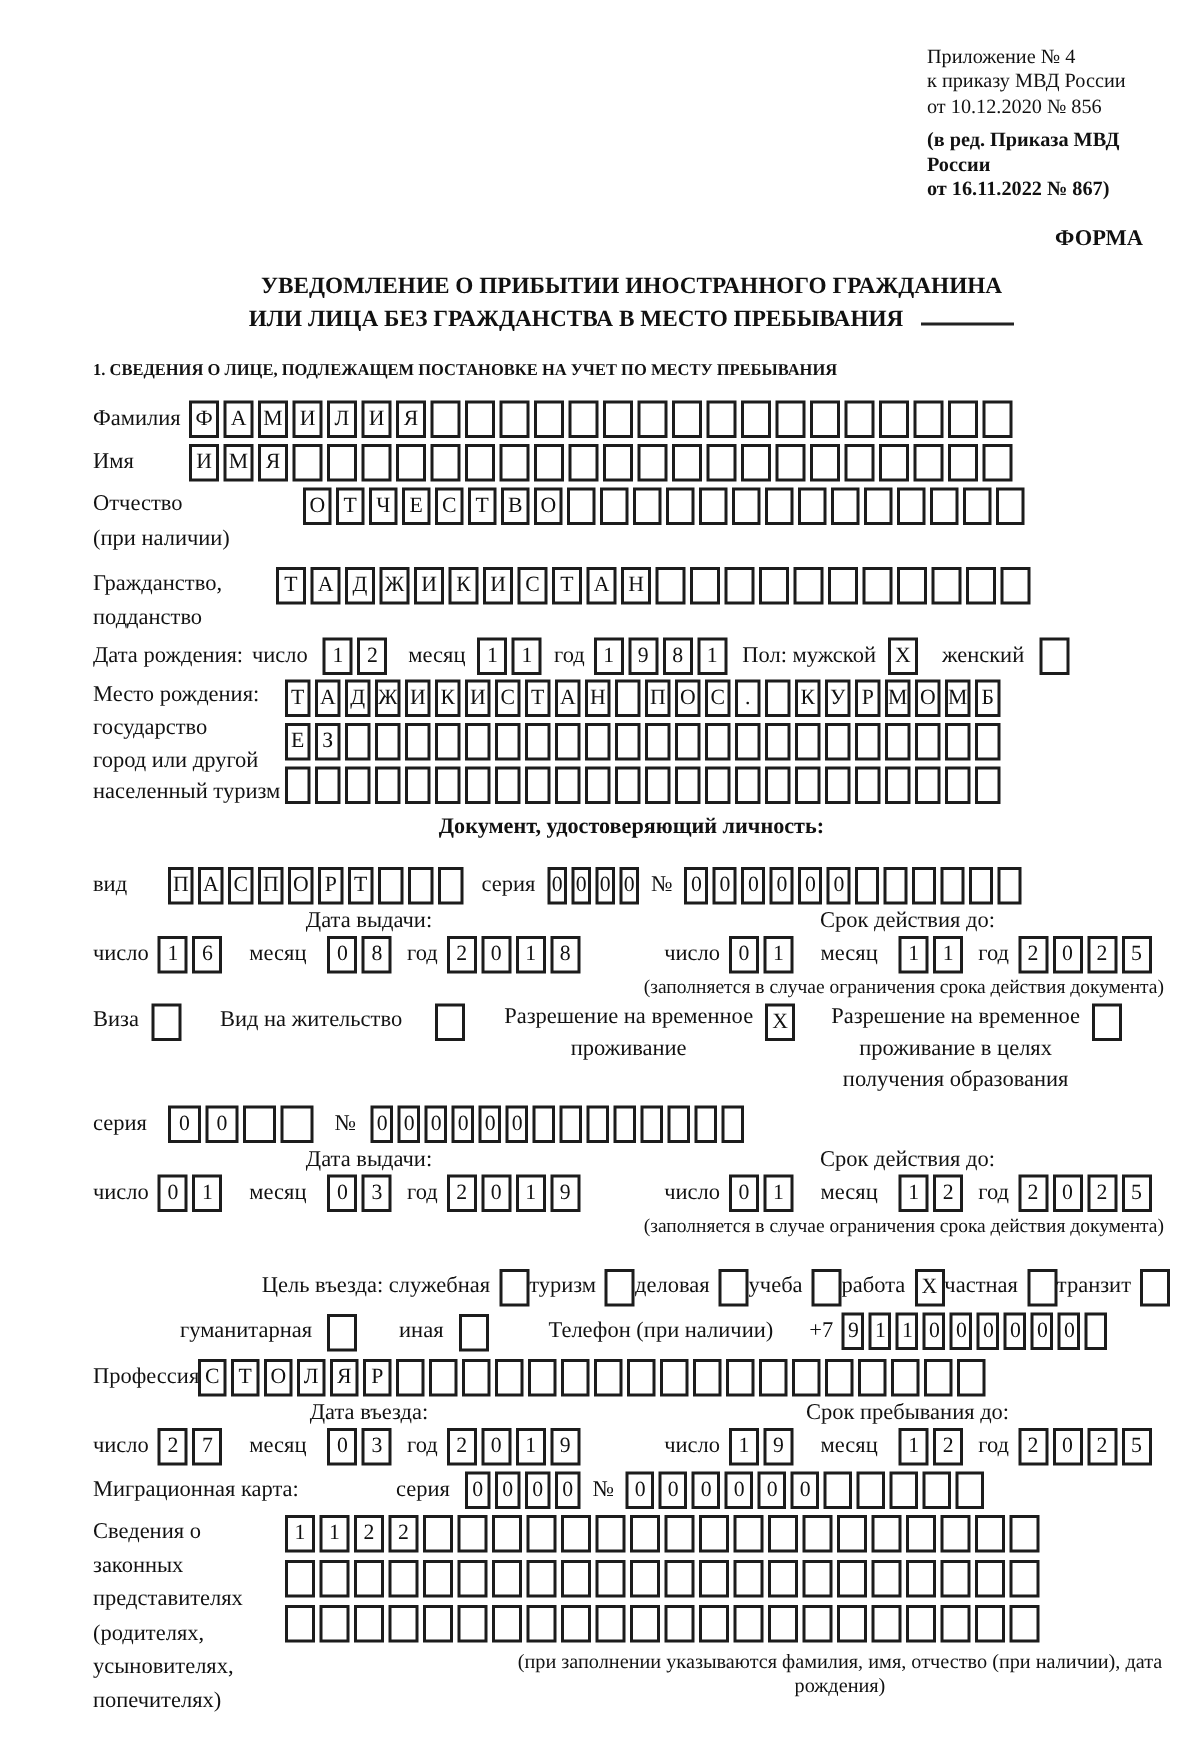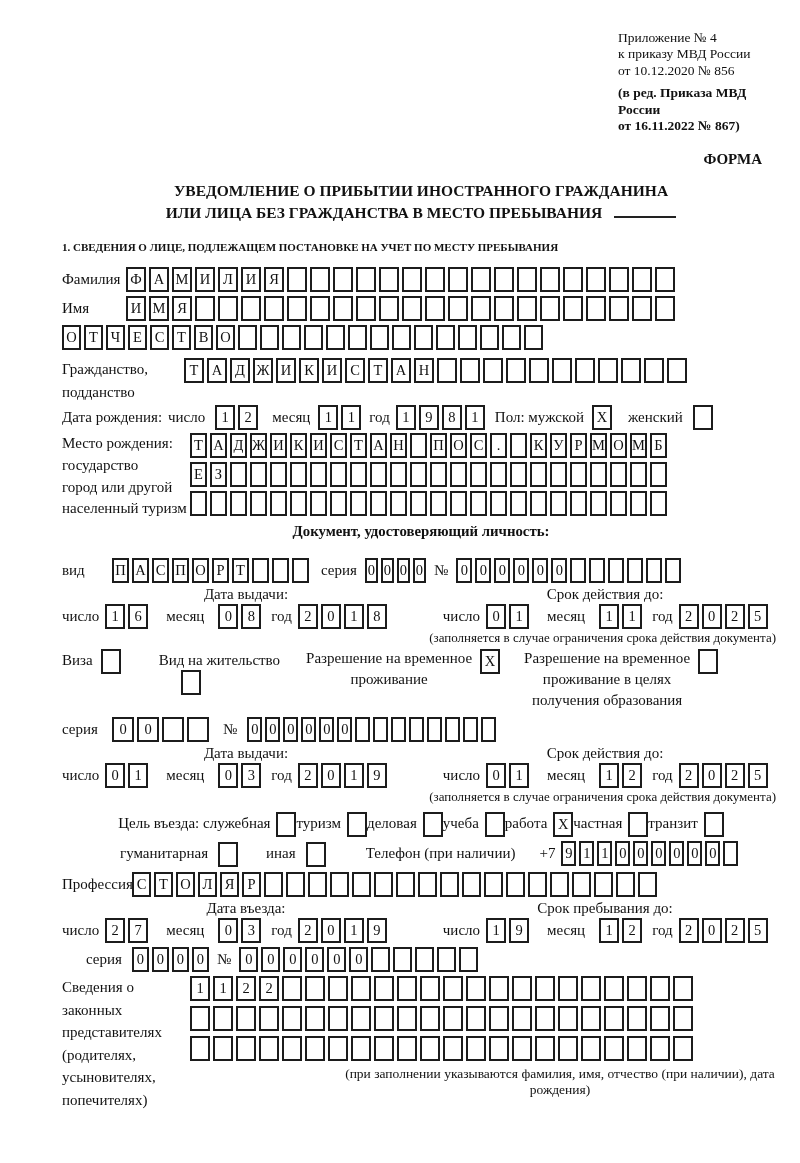--- a/index.html
+++ b/index.html
@@ -54,21 +54,21 @@
   .dright { margin-left:46px; }
   .dnote { text-align:right; font-size:13px; margin-top:1px; padding-right:4px; }
 
   .para { margin-top:6px; line-height:1.5; }
 
   .visa-row { margin-top:2px; }
   .pair { display:flex; align-items:flex-start; }
   .pair .cg { margin-left:8px; margin-top:1px; }
   .center-stack { text-align:center; line-height:1.4; }
 
-  .purpose-row { display:flex; justify-content:center; margin-top:6px; padding-right:0; }
+  .purpose-row { display:flex; justify-content:flex-end; margin-top:20px; padding-right:0; }
   .purpose-row .pair .cg { margin-left:6px; }
 
   .hum-row { margin-top:4px; margin-left:58px; }
   .hum-row .pair .cg { margin-left:10px; }
 
   .reps { margin-top:4px; }
   .reps-cells .cg { margin-bottom:5px; display:flex; }
   .reps-note { font-size:13.5px; margin-top:2px; text-align:center; padding-left:150px; }
 </style>
 </head>
@@ -151,20 +151,24 @@
         <span class="cell"></span>
         <span class="cell"></span>
         <span class="cell"></span>
         <span class="cell"></span>
         <span class="cell"></span>
         <span class="cell"></span>
       </div>
   </div>
 
   <div class="row">
+    <div class="stack-lbl two-line" style="width:140px;">
+      <div>Отчество</div>
+      <div>(при наличии)</div>
+    </div>
     <div class="cg c26">
         <span class="cell">О</span>
         <span class="cell">Т</span>
         <span class="cell">Ч</span>
         <span class="cell">Е</span>
         <span class="cell">С</span>
         <span class="cell">Т</span>
         <span class="cell">В</span>
         <span class="cell">О</span>
         <span class="cell"></span>
@@ -422,21 +426,21 @@
   </div>
 
 
   <div class="row visa-row">
     <div class="pair">
       <span class="inl">Виза</span>
       <div class="cg">
           <span class="cell"></span>
         </div>
     </div>
-    <div class="pair" style="margin-left:38px;flex-direction:column;">
+    <div class="pair" style="margin-left:26px;">
       <span class="inl">Вид на жительство</span>
       <div class="cg" style="margin-left:22px;">
           <span class="cell"></span>
         </div>
     </div>
     <div class="pair" style="margin-left:26px;">
       <div class="center-stack">
         <div>Разрешение на временное</div>
         <div>проживание</div>
       </div>
@@ -676,20 +680,21 @@
             <span class="cell">2</span>
             <span class="cell">0</span>
             <span class="cell">2</span>
             <span class="cell">5</span>
           </div>
       </div>
     </div>
   </div>
 
   <div class="row" style="margin-top:4px;">
+    <div class="lbl" style="width:178px;">Миграционная карта:</div>
     <span class="inl" style="margin-left:24px; margin-right:10px;">серия</span>
     <div class="cg c24">
         <span class="cell">0</span>
         <span class="cell">0</span>
         <span class="cell">0</span>
         <span class="cell">0</span>
       </div>
     <span class="inl" style="margin-left:8px; margin-right:8px;">№</span>
     <div class="cg c26">
         <span class="cell">0</span>

